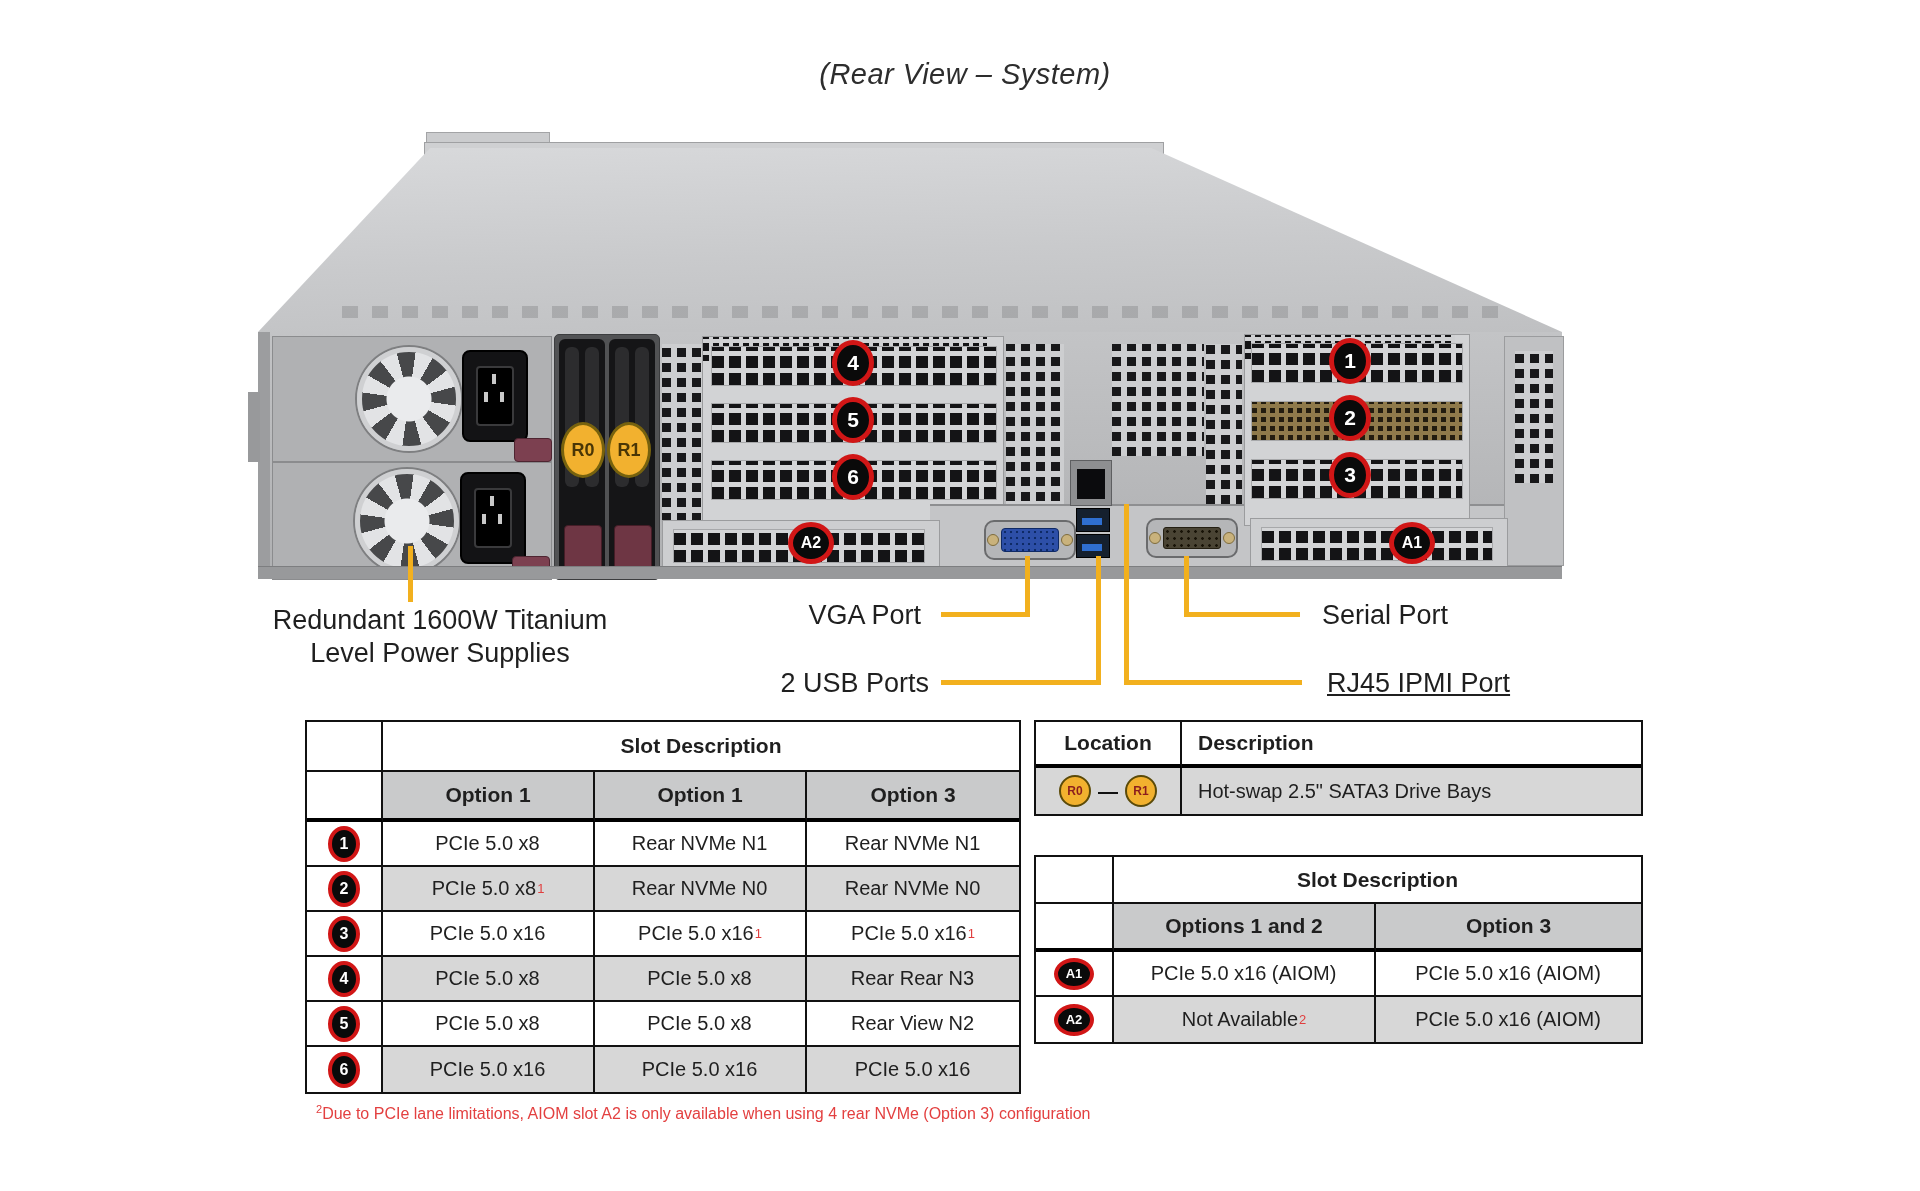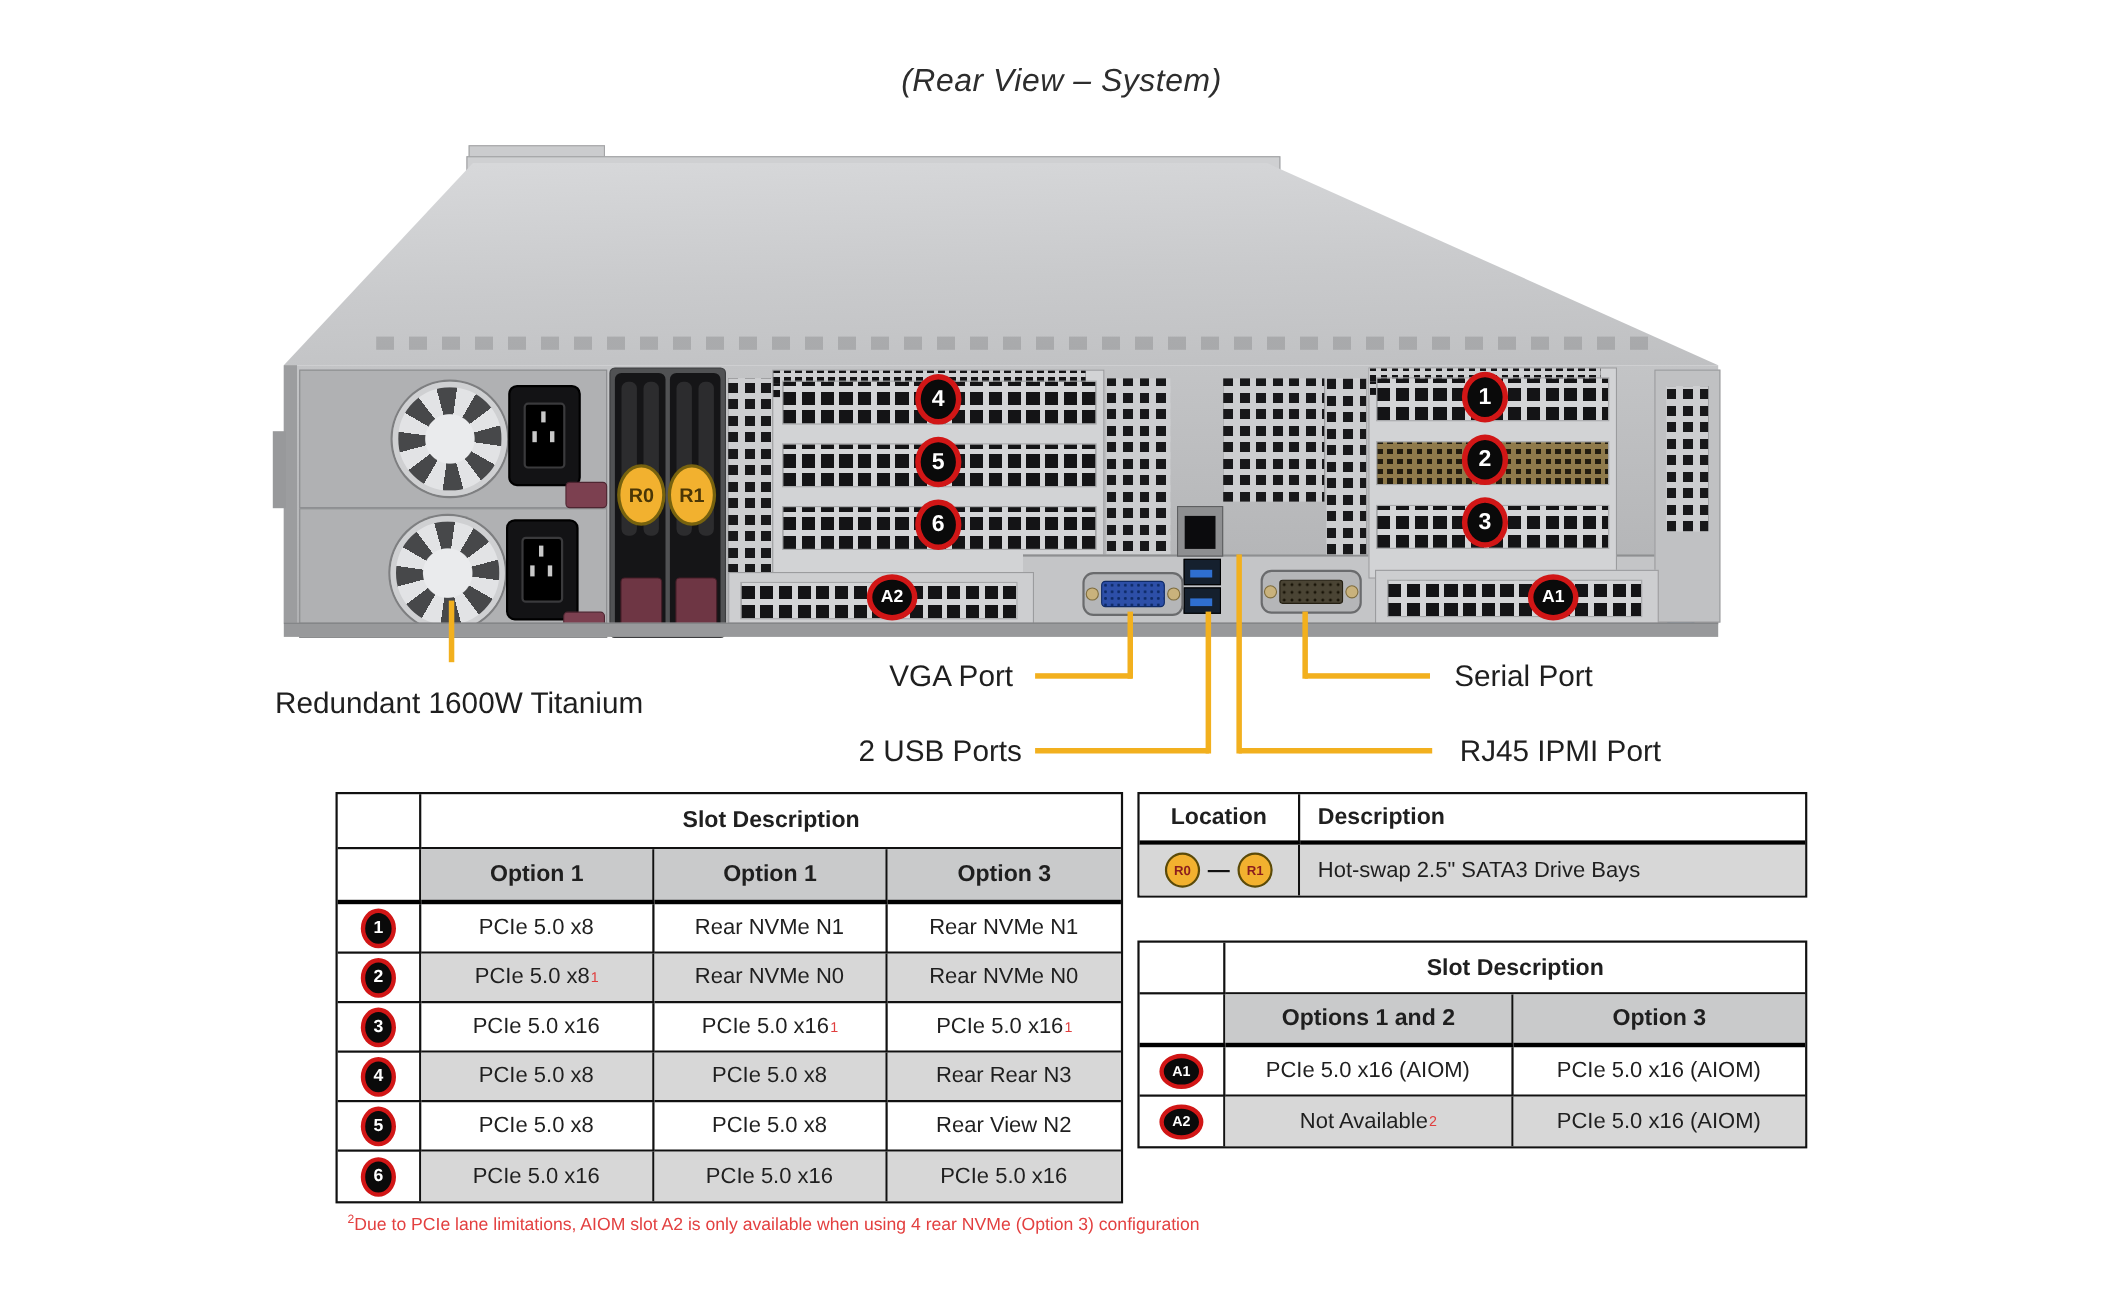--- a/index.html
+++ b/index.html
@@ -133,25 +133,25 @@
   #l-psu{left:408px;top:546px;width:5px;height:56px;}
   #l-vga-v{left:1025px;top:556px;width:5px;height:61px;}
   #l-vga-h{left:941px;top:612px;width:88px;height:5px;}
   #l-usb-v{left:1096px;top:556px;width:5px;height:129px;}
   #l-usb-h{left:941px;top:680px;width:158px;height:5px;}
   #l-ser-v{left:1184px;top:556px;width:5px;height:61px;}
   #l-ser-h{left:1186px;top:612px;width:114px;height:5px;}
   #l-ipmi-v{left:1124px;top:504px;width:5px;height:181px;}
   #l-ipmi-h{left:1126px;top:680px;width:176px;height:5px;}
   .lbl{font-size:27px;color:#1f1f1f;white-space:nowrap;z-index:8;}
-  #lbl-psu{left:250px;top:623px;width:380px;line-height:33px;}
+  #lbl-psu{left:250px;top:604px;width:380px;text-align:center;line-height:33px;}
   #lbl-vga{left:621px;top:600px;width:300px;text-align:right;}
   #lbl-usb{left:609px;top:668px;width:320px;text-align:right;}
   #lbl-ser{left:1322px;top:600px;width:300px;}
-  #lbl-ipmi{left:1327px;top:668px;width:340px;}
+  #lbl-ipmi{left:1327px;top:668px;width:340px;text-decoration:underline;}
 
   
   .tbl{position:absolute;display:grid;background:#fff;border:2px solid #111;}
   .c{box-sizing:border-box;border-right:2px solid #111;border-bottom:2px solid #111;
      display:flex;align-items:center;justify-content:center;font-size:20px;overflow:hidden;}
   .c.nr{border-right:none;} .c.nb{border-bottom:none;}
   .c.hb{border-bottom:4px solid #000;text-align:center;}
   .c.head{font-weight:bold;font-size:21px;}
   .c.gray{background:#c9cacb;} .c.rowg{background:#d7d7d7;}
   .c.left{justify-content:flex-start;padding-left:16px;}
@@ -288,20 +288,21 @@
     <div class="abs cline" id="l-vga-h"></div>
     <div class="abs cline" id="l-usb-v"></div>
     <div class="abs cline" id="l-usb-h"></div>
     <div class="abs cline" id="l-ser-v"></div>
     <div class="abs cline" id="l-ser-h"></div>
     <div class="abs cline" id="l-ipmi-v"></div>
     <div class="abs cline" id="l-ipmi-h"></div>
 
     <div class="abs lbl" id="lbl-psu">
       <div>Redundant 1600W Titanium</div>
+      <div>Level Power Supplies</div>
     </div>
     <div class="abs lbl" id="lbl-vga">VGA Port</div>
     <div class="abs lbl" id="lbl-usb">2 USB Ports</div>
     <div class="abs lbl" id="lbl-ser">Serial Port</div>
     <div class="abs lbl" id="lbl-ipmi">RJ45 IPMI Port</div>
     <div class="abs" id="bottom-rail"></div>
   </div>
 
   <div class="tbl" id="slot-table">
     <div class="c head"></div>

